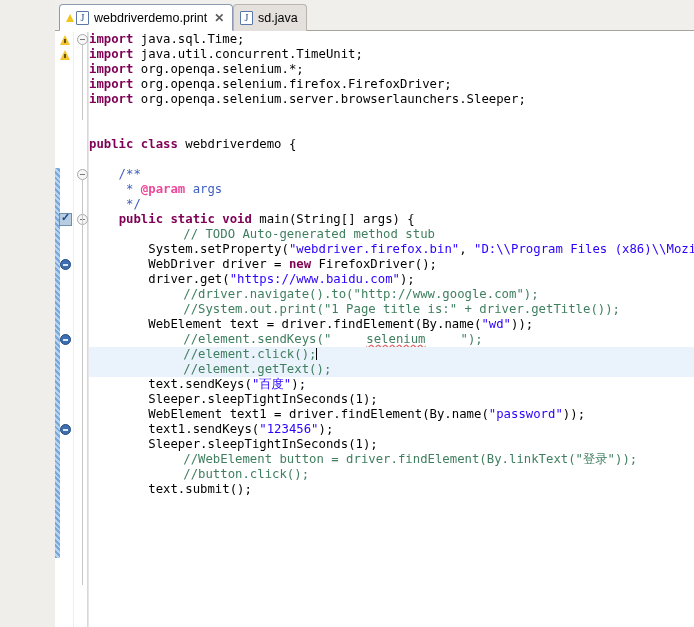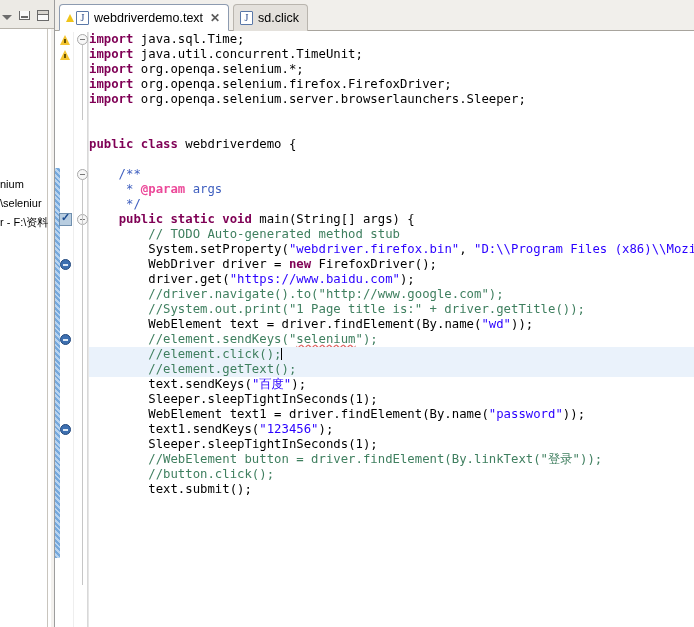--- a/index.html
+++ b/index.html
@@ -315,21 +315,21 @@
   }
   .hl-full {
     position: absolute;
     left: 34px;
     width: 660px;
     height: 15px;
     background: #eaf2fb;
   }
   .kw   { color: #7f0055; font-weight: bold; }
   .str  { color: #2a00ff; }
-  .cmt  { color: #3f7f5f; }
+  .cmt  { color: #3f7f5f; padding-left: 35px; }
   .jdoc { color: #3f5fbf; }
   .jtag { color: #ec4899; font-weight: bold; }
   .stat { }
   .plain{ color: #000000; }
   .spell {
     text-decoration: underline wavy #e06666;
     text-decoration-skip-ink: none;
   }
   .caret {
     display: inline-block;
@@ -345,49 +345,33 @@
     position: absolute;
     right: 0; top: 32px;
     width: 0px; height: 595px;
   }
 </style>
 </head>
 <body>
 
 <div id="app">
 
-  <div class="left-strip">
-    <div class="left-toolbar">
-      <div class="lt-icons">
-        <div class="ic-tri"></div>
-        <div class="ic-min"></div>
-        <div class="ic-max"></div>
-      </div>
-    </div>
-    <div class="strip-vline2"></div>
-    <div class="strip-vline"></div>
-    <div class="tree-clip">
-      <div>nium</div>
-      <div>\seleniur</div>
-      <div>r - F:\资料</div>
-    </div>
-  </div>
 
   <div class="editor-area">
 
     <div class="tabbar">
       <div class="tab active">
         <span class="tab-warn"></span>
         <span class="java-ic"></span>
-        <span class="tab-label">webdriverdemo.text</span>
+        <span class="tab-label">webdriverdemo.print</span>
         <span class="tab-close">✕</span>
       </div>
       <div class="tab inactive">
         <span class="java-ic"></span>
-        <span class="tab-label">sd.click</span>
+        <span class="tab-label">sd.java</span>
       </div>
     </div>
 
     <div class="ann-gutter"></div>
     <div class="fold-gutter"></div>
     <div class="change-bar b1"></div>
     <div class="sep-line"></div>
 
     <div id="markers">
         <div class="warn-marker" style="position: absolute; top: 33px; left: 4px;"></div>

